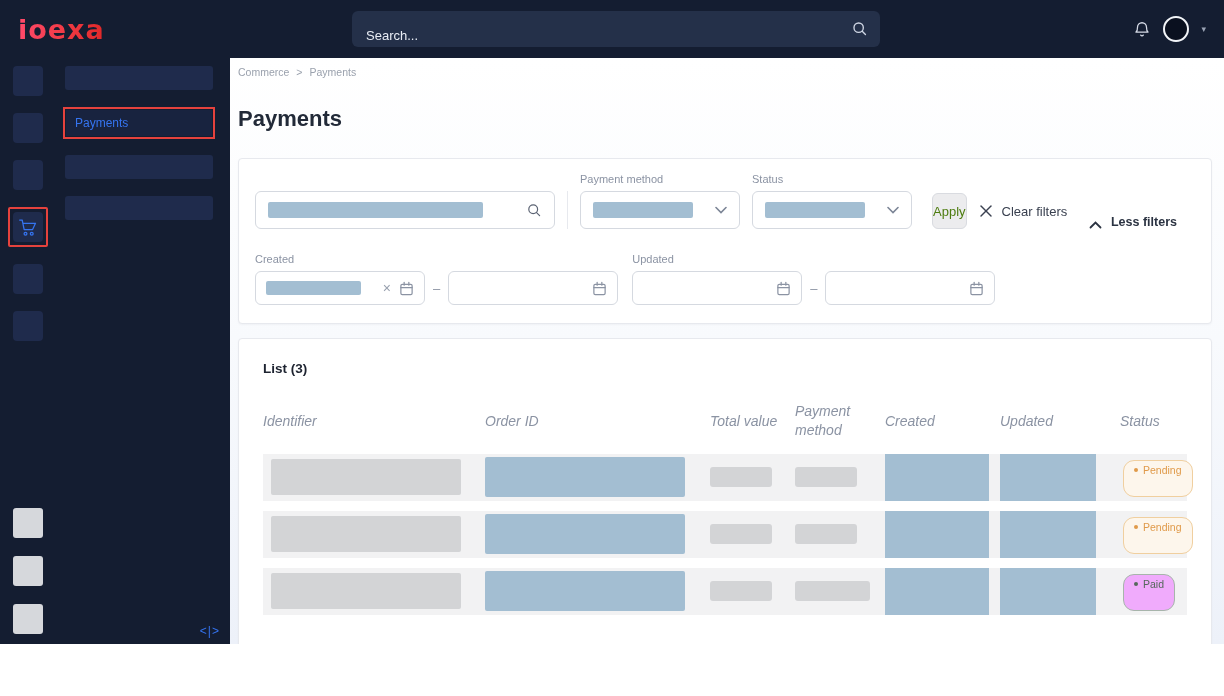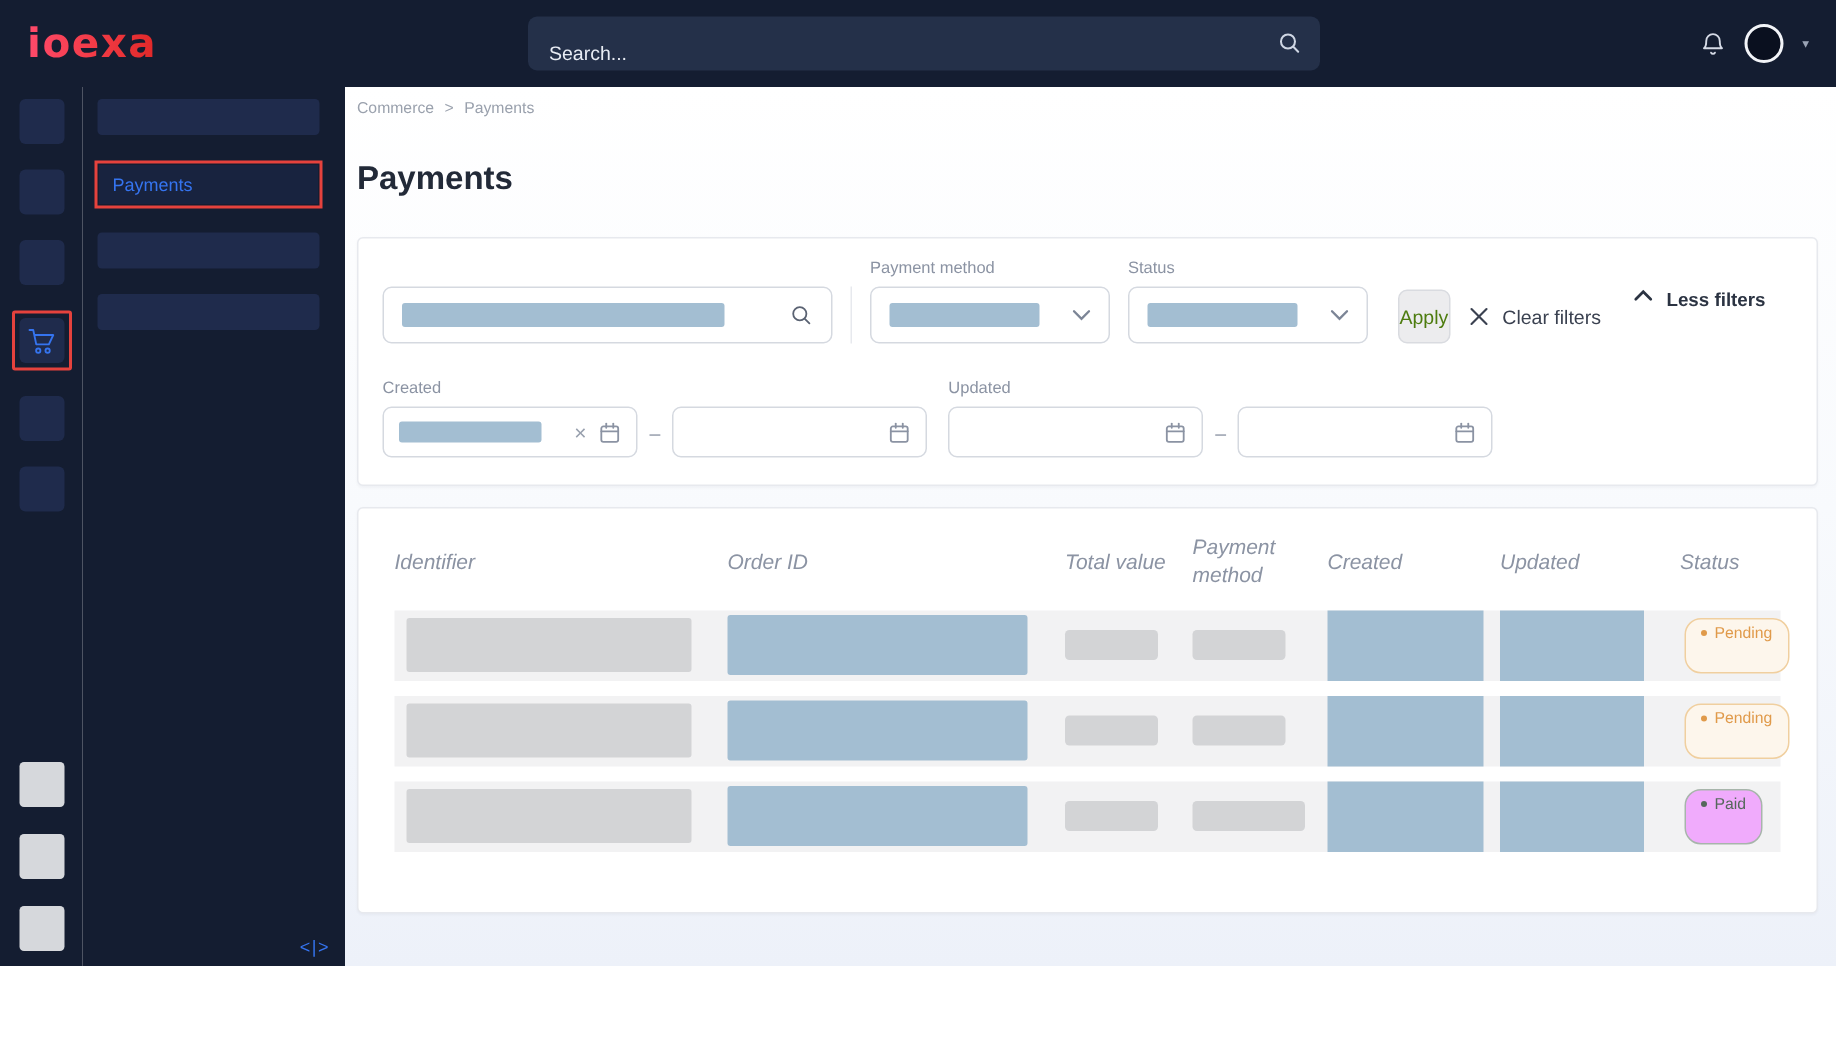--- a/index.html
+++ b/index.html
@@ -57,21 +57,21 @@
   .searchbox .ph-blue { width:215px; height:16px; }
   .vdiv { width:1px; height:38px; background:#e7e9ee; }
   .fgroup { display:flex; flex-direction:column; gap:6px; }
   .flabel { font-size:11px; color:#8b93a3; }
   .selectbox { width:160px; height:38px; border:1px solid #d5d9e0; border-radius:6px; display:flex; align-items:center; justify-content:space-between; padding:0 12px; cursor:pointer; }
   .selectbox .ph-blue { width:100px; height:16px; }
   .apply-btn { height:36px; padding:0 0; background:#ececee; border:1px solid #d9dbe0; border-radius:6px;
                color:#4d7c0f; font-size:13px; margin-left:8px; font-family:inherit; }
   .clear-btn { display:flex; align-items:center; gap:9px; font-size:13px; color:#3a4150; height:36px;
                background:none; border:none; cursor:pointer; font-family:inherit; }
-  .less-btn { margin-left:auto; height:36px; display:flex; align-items:flex-start; gap:9px; font-size:12.5px;
+  .less-btn { margin-left:auto; height:36px; display:flex; align-items:flex-end; gap:9px; font-size:12.5px;
               font-weight:700; color:#2b3342; background:none; border:none; cursor:pointer; font-family:inherit; margin-right:18px; }
 
   .filter-row2 { display:flex; gap:14px; margin-top:24px; }
   .dgroup { display:flex; flex-direction:column; gap:6px; }
   .drange { display:flex; align-items:center; gap:8px; }
   .datebox { width:170px; height:34px; border:1px solid #d5d9e0; border-radius:6px; display:flex; align-items:center; gap:8px; padding:0 10px; cursor:pointer; }
   .datebox .ph-blue { width:95px; height:14px; margin-right:auto; }
   .datebox .fill { flex:1; }
   .dash { color:#8b93a3; font-size:13px; }
   .xsmall { color:#98a0ae; font-size:14px; line-height:1; }
@@ -288,20 +288,21 @@
                   </svg>
                 </span>
               </div>
             </div>
           </div>
 
         </div>
       </section>
 
       <section class="card list-card">
+        <h2 class="list-title">List (3)</h2>
 
         <div class="tgrid thead">
           <span>Identifier</span>
           <span>Order ID</span>
           <span>Total value</span>
           <span class="wrapcol">Payment method</span>
           <span>Created</span>
           <span>Updated</span>
           <span>Status</span>
         </div>

